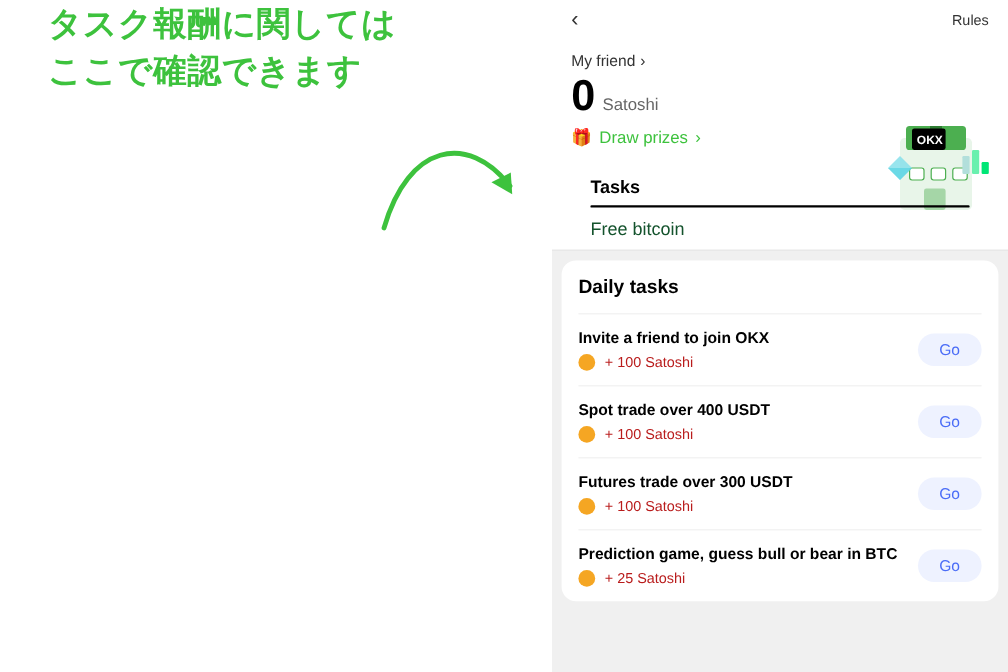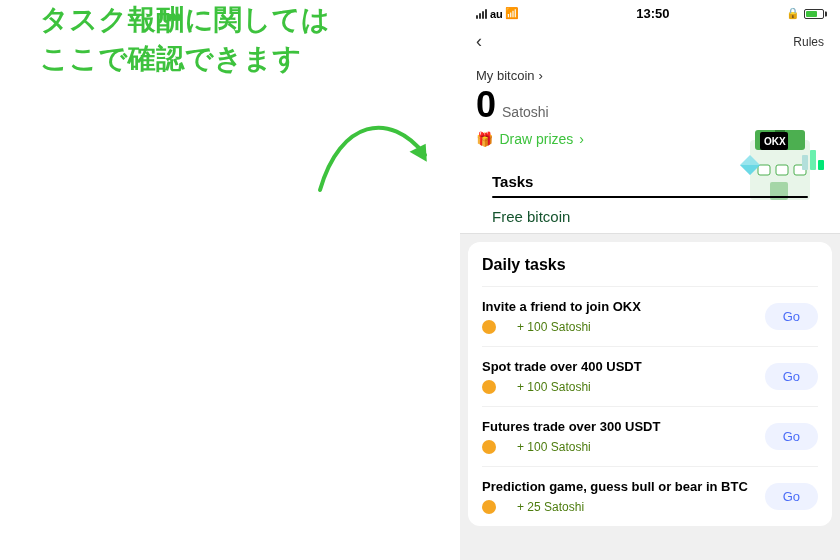--- a/index.html
+++ b/index.html
@@ -223,23 +223,23 @@
       font-size: 13px;
       font-weight: 700;
       color: #000;
       margin-bottom: 4px;
       line-height: 1.3;
     }
 
     .task-reward {
       display: flex;
       align-items: center;
-      gap: 21px;
+      gap: 8px;
       font-size: 12px;
-      color: #4d7c0f;
+      color: #b91c1c;
       font-weight: 500;
     }
 
     .coin-icon {
       width: 14px;
       height: 14px;
       background: #f5a623;
       border-radius: 50%;
       display: inline-block;
     }
@@ -325,48 +325,29 @@
 
   <svg class="arrow-svg" viewBox="0 0 130 110" fill="none" xmlns="http://www.w3.org/2000/svg">
     <path d="M 10 90 C 30 20, 80 10, 115 55" stroke="#3dc23d" stroke-width="4" fill="none" stroke-linecap="round"></path>
     <polygon points="110,45 120,60 100,60" fill="#3dc23d" transform="rotate(30 115 55)"></polygon>
   </svg>
 </div>
 
 <div class="right-panel">
   <div class="phone-screen">
 
-    <div class="status-bar">
-      <div class="status-left">
-        <div class="signal-bars">
-          <div class="signal-bar" style="height:4px;"></div>
-          <div class="signal-bar" style="height:6px;"></div>
-          <div class="signal-bar" style="height:8px;"></div>
-          <div class="signal-bar" style="height:10px;"></div>
-        </div>
-        <span>au</span>
-        <span>📶</span>
-      </div>
-      <div class="status-center">13:50</div>
-      <div class="status-right">
-        <span>🔒</span>
-        <div class="battery-icon">
-          <div class="battery-fill"></div>
-        </div>
-      </div>
-    </div>
 
     <div class="nav-bar">
       <span class="nav-back">‹</span>
       <span class="nav-rules">Rules</span>
     </div>
 
     <div class="rewards-section" style="position:relative;">
       <div class="my-rewards-link">
-        <span>My bitcoin</span>
+        <span>My friend</span>
         <span>›</span>
       </div>
       <div class="rewards-amount">
         <span class="rewards-number">0</span>
         <span class="rewards-unit">Satoshi</span>
       </div>
       <div class="draw-prizes-link">
         <span class="gift-icon">🎁</span>
         <span>Draw prizes</span>
         <span>›</span>

